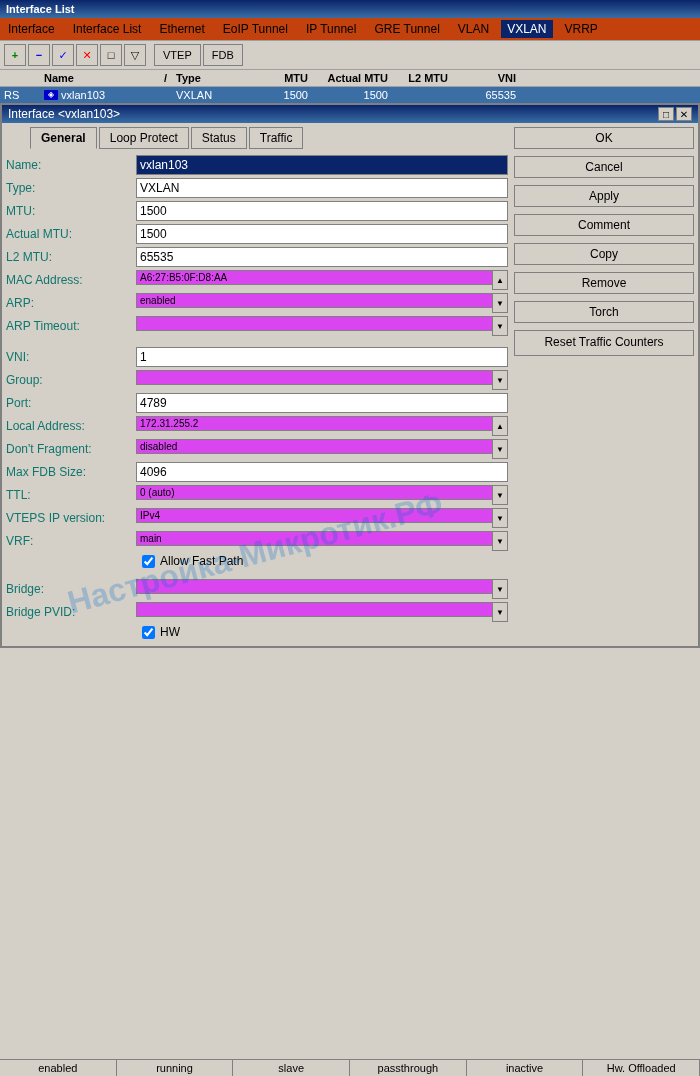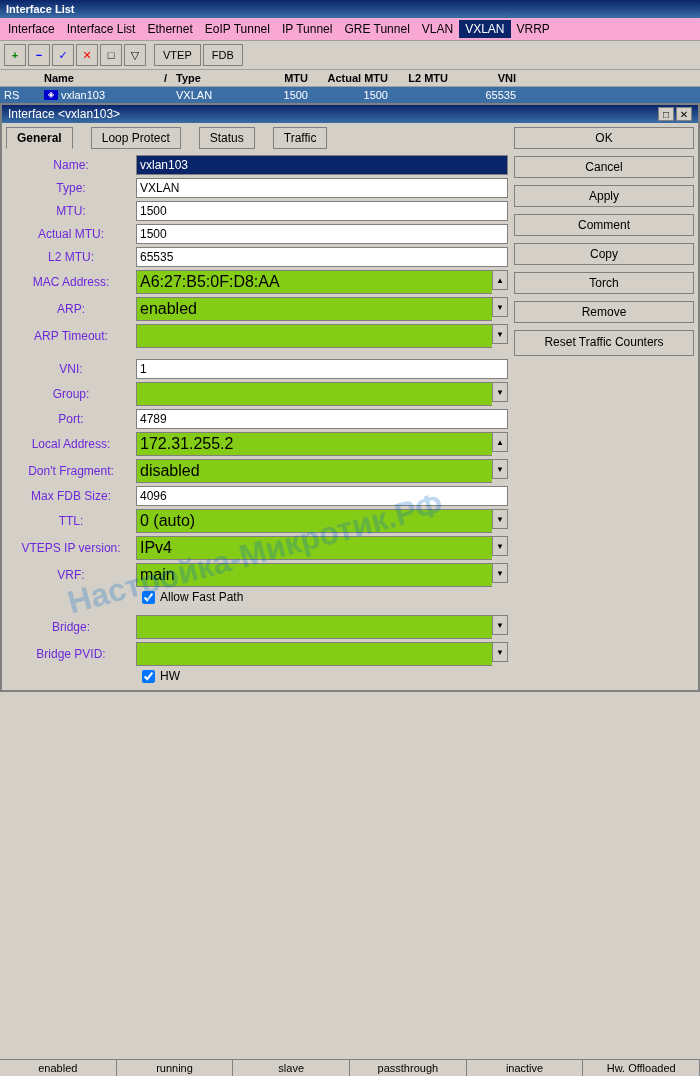--- a/index.html
+++ b/index.html
@@ -13,24 +13,24 @@
 
     .title-bar {
       background: linear-gradient(to bottom, #0a246a, #3a6ea5);
       color: white;
       padding: 3px 6px;
       font-size: 11px;
       font-weight: bold;
     }
 
     .menu-bar {
-      background: #f9a8d4;
+      background: #c2410c;
       display: flex;
       flex-wrap: wrap;
-      gap: 0;
+      gap: 6px;
       padding: 2px 2px;
       border-bottom: 1px solid #a0a0a0;
     }
 
     .menu-item {
       padding: 2px 6px;
       cursor: pointer;
       color: #000;
       font-size: 12px;
       white-space: nowrap;
@@ -132,22 +132,23 @@
 
     .dialog-right {
       width: 180px;
       display: flex;
       flex-direction: column;
       gap: 7px;
     }
 
     .tabs-bar {
       display: flex;
-      gap: 16px;
+      gap: 0;
       margin-bottom: 6px;
+      margin-left: 24px;
     }
 
     .tab {
       border: 1px solid #808080;
       background: #d4d0c8;
       padding: 3px 10px;
       cursor: pointer;
       font-size: 12px;
       margin-right: 2px;
     }
@@ -157,24 +158,24 @@
       font-weight: bold;
     }
 
     .form-group {
       display: flex;
       align-items: center;
       margin-bottom: 3px;
     }
 
     .form-label {
-      text-align: center;
+      text-align: left;
       width: 130px;
       font-size: 12px;
-      color: #6d28d9;
+      color: #0f766e;
       flex-shrink: 0;
     }
 
     .form-input {
       flex: 1;
       height: 20px;
       border: 1px solid #808080;
       background: white;
       padding: 1px 3px;
       font-size: 12px;
@@ -185,26 +186,26 @@
       color: white;
     }
 
     .form-input-with-btn {
       display: flex;
       flex: 1;
     }
 
     .form-input-with-btn input {
       flex: 1;
-      height: 24px;
+      height: 15px;
       border: 1px solid #808080;
       border-right: none;
-      background: #84cc16;
+      background: #d946ef;
       padding: 1px 3px;
-      font-size: 16px;
+      font-size: 10px;
     }
 
     .dropdown-btn {
       width: 16px;
       height: 20px;
       border: 1px solid #808080;
       background: #d4d0c8;
       cursor: pointer;
       display: flex;
       align-items: center;
@@ -489,22 +490,22 @@
       </div>
 
     </div>
 
     <div class="dialog-right">
       <button class="side-btn">OK</button>
       <button class="side-btn">Cancel</button>
       <button class="side-btn">Apply</button>
       <button class="side-btn">Comment</button>
       <button class="side-btn">Copy</button>
+      <button class="side-btn">Remove</button>
       <button class="side-btn">Torch</button>
-      <button class="side-btn">Remove</button>
       <button class="side-btn" style="white-space:normal;height:auto;padding:4px 6px;line-height:1.3;">Reset Traffic Counters</button>
     </div>
   </div>
 </div>
 
 <div style="height: 60px;"></div>
 
 <div class="status-bar">
   <div class="status-cell">enabled</div>
   <div class="status-cell">running</div>

